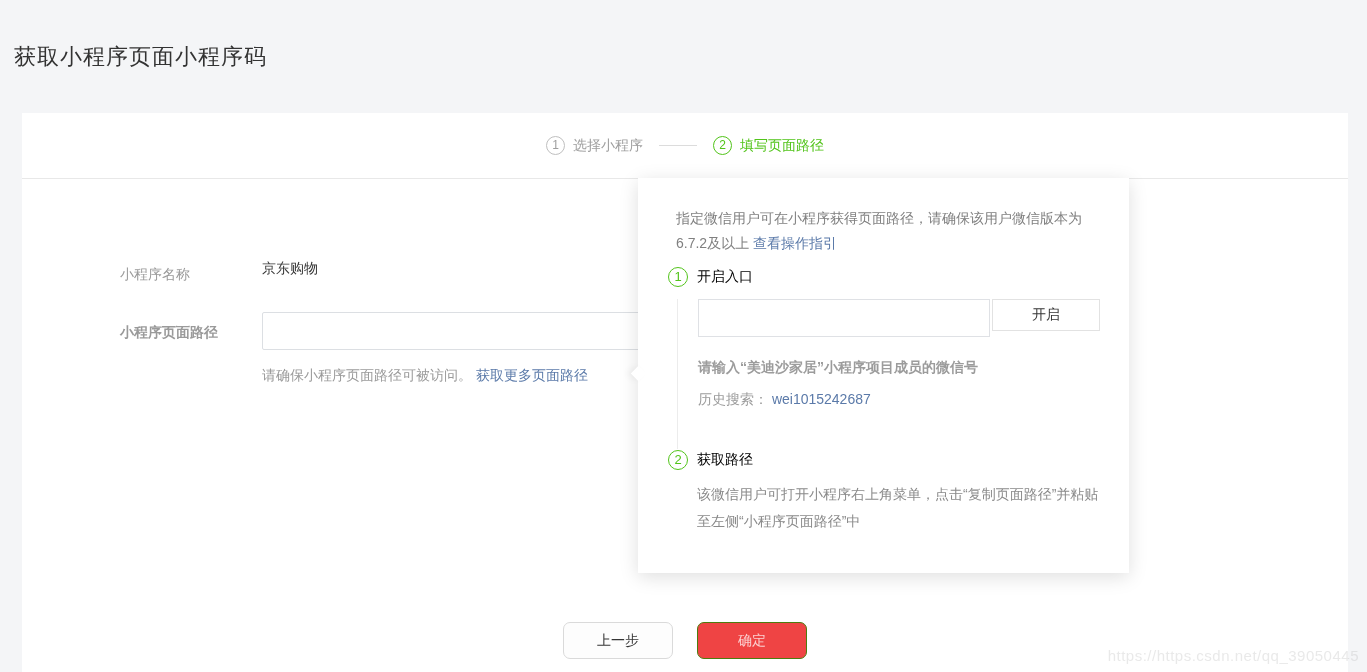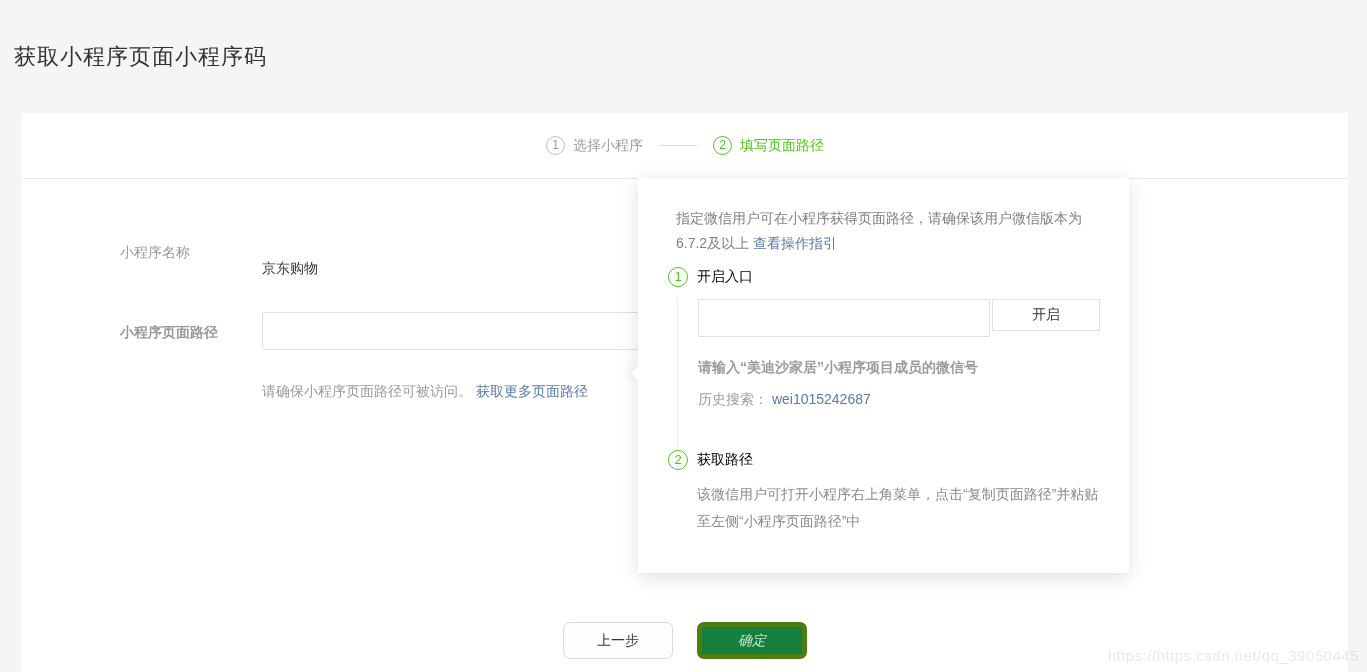--- a/index.html
+++ b/index.html
@@ -47,41 +47,40 @@
     font-size: 14px; color: #353535; white-space: nowrap;
   }
   .path-input {
     position: absolute; left: 240px; top: 199px;
     width: 420px; height: 38px;
     border: 1px solid #dcdfe3; border-radius: 2px;
     background: #fff; padding: 0 10px; font-size: 14px; color: #353535;
     outline: none;
   }
   .hint-row {
-    position: absolute; left: 240px; top: 270px;
+    position: absolute; left: 240px; top: 254px;
     font-size: 14px; color: #9a9a9a; white-space: nowrap;
   }
   .link { color: #5b7aa9; cursor: pointer; text-decoration: none; }
 
   .footer {
     position: absolute; left: 0; top: 509px; width: 100%;
     display: flex; justify-content: center; gap: 24px;
   }
   .btn {
     height: 37px; min-width: 110px; padding: 0 24px;
     font-size: 14px; border-radius: 7px; cursor: pointer;
     font-family: inherit;
   }
   .btn-default {
     background: #fdfdfd; border: 1px solid #dadada; color: #353535;
   }
   .btn-confirm-disabled {
-    background: #15803d; border: 5px solid #4d7c0f;
+    background: #ef4444; border: 1px solid #4d7c0f;
     color: rgba(255,255,255,0.75);
-    font-style: italic;
   }
 
   .popover {
     position: absolute; left: 638px; top: 178px;
     width: 491px; height: 395px;
     background: #fff;
     box-shadow: 0 4px 18px rgba(0,0,0,0.13);
     z-index: 10;
   }
   .popover-arrow {
@@ -155,21 +154,21 @@
         <span class="step-label">选择小程序</span>
       </div>
       <div class="step-line"></div>
       <div class="step active">
         <span class="step-circle">2</span>
         <span class="step-label">填写页面路径</span>
       </div>
     </div>
   </div>
 
-  <div class="form-label" style="top: 131px; text-align: right;">小程序名称</div>
+  <div class="form-label" style="top: 153px; text-align: right;">小程序名称</div>
   <div class="form-value" style="top: 147px;">京东购物</div>
 
   <div class="form-label" style="top: 211px; font-weight: bold;">小程序页面路径</div>
   <input class="path-input" type="text" value="" style="">
 
   <div class="hint-row">
     <span>请确保小程序页面路径可被访问。</span>
     <a class="link">获取更多页面路径</a>
   </div>
 

